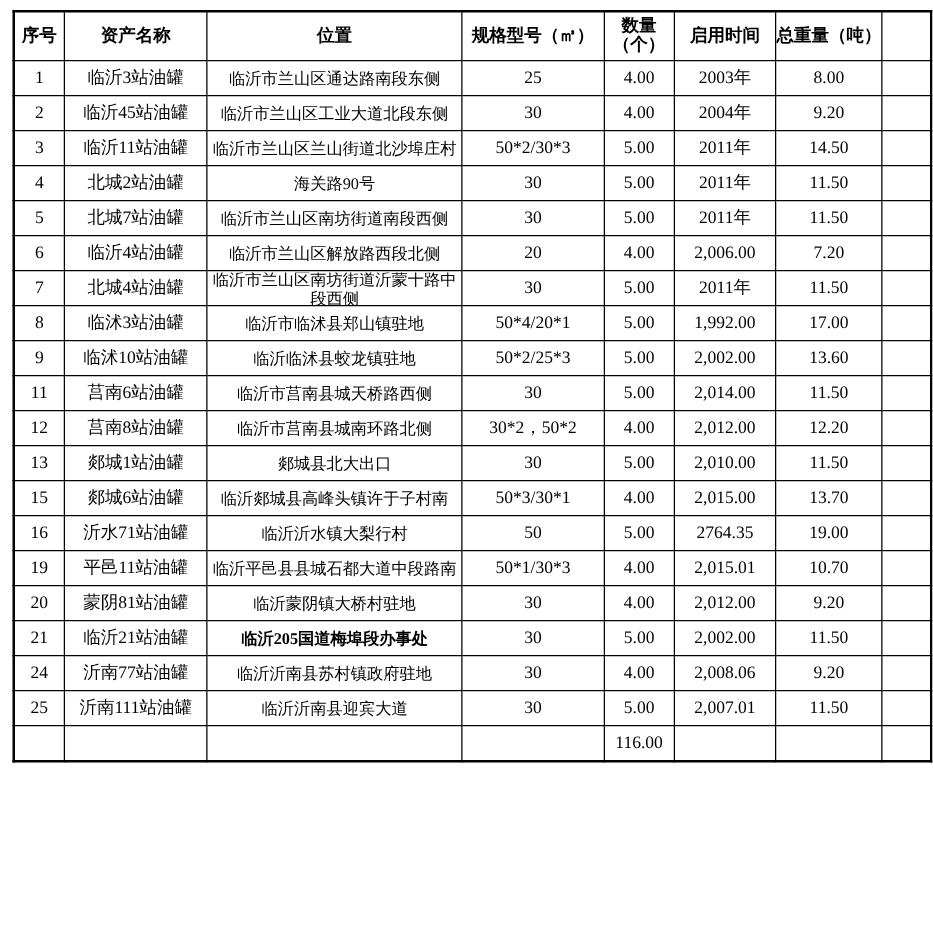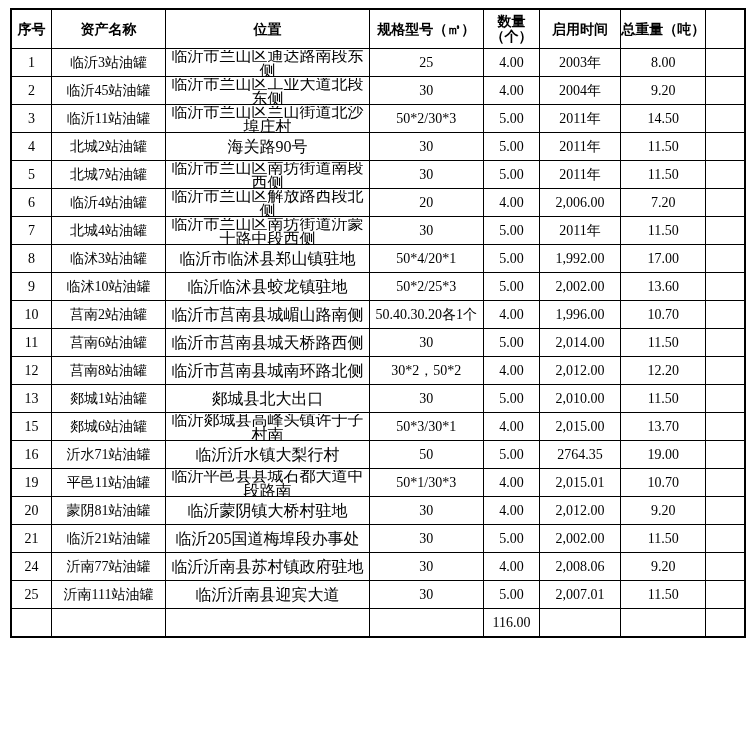--- a/index.html
+++ b/index.html
@@ -38,22 +38,22 @@
     text-align: center;
     font-size: 14px;
     line-height: 15px;
     overflow: hidden;
   }
   thead .cc { height: 38px; }
   tbody .cc, tfoot .cc { height: 26px; }
   .nw { white-space: nowrap; }
   .wrap { white-space: normal; }
   .pre { white-space: pre-line; }
-  .loc { font-size: 16px; }
-  .bold { font-weight: normal; }
+  .loc { font-size: 13px; }
+  .bold { font-weight: bold; }
 </style>
 </head>
 <body>
 
 <div class="page">
   <table class="asset-table">
     <colgroup>
       <col class="c1">
         <col class="c2">
         <col class="c3">
@@ -302,44 +302,20 @@
           <td>
             <div class="cc nw">2,002.00</div>
           </td>
           <td>
             <div class="cc nw">13.60</div>
           </td>
           <td></td>
         </tr>
         <tr>
           <td>
-            <div class="cc nw">10</div>
-          </td>
-          <td>
-            <div class="cc nw">莒南2站油罐</div>
-          </td>
-          <td>
-            <div class="cc wrap loc">临沂市莒南县城嵋山路南侧</div>
-          </td>
-          <td>
-            <div class="cc nw">50.40.30.20各1个</div>
-          </td>
-          <td>
-            <div class="cc nw">4.00</div>
-          </td>
-          <td>
-            <div class="cc nw">1,996.00</div>
-          </td>
-          <td>
-            <div class="cc nw">10.70</div>
-          </td>
-          <td></td>
-        </tr>
-        <tr>
-          <td>
             <div class="cc nw">11</div>
           </td>
           <td>
             <div class="cc nw">莒南6站油罐</div>
           </td>
           <td>
             <div class="cc wrap loc">临沂市莒南县城天桥路西侧</div>
           </td>
           <td>
             <div class="cc nw">30</div>

